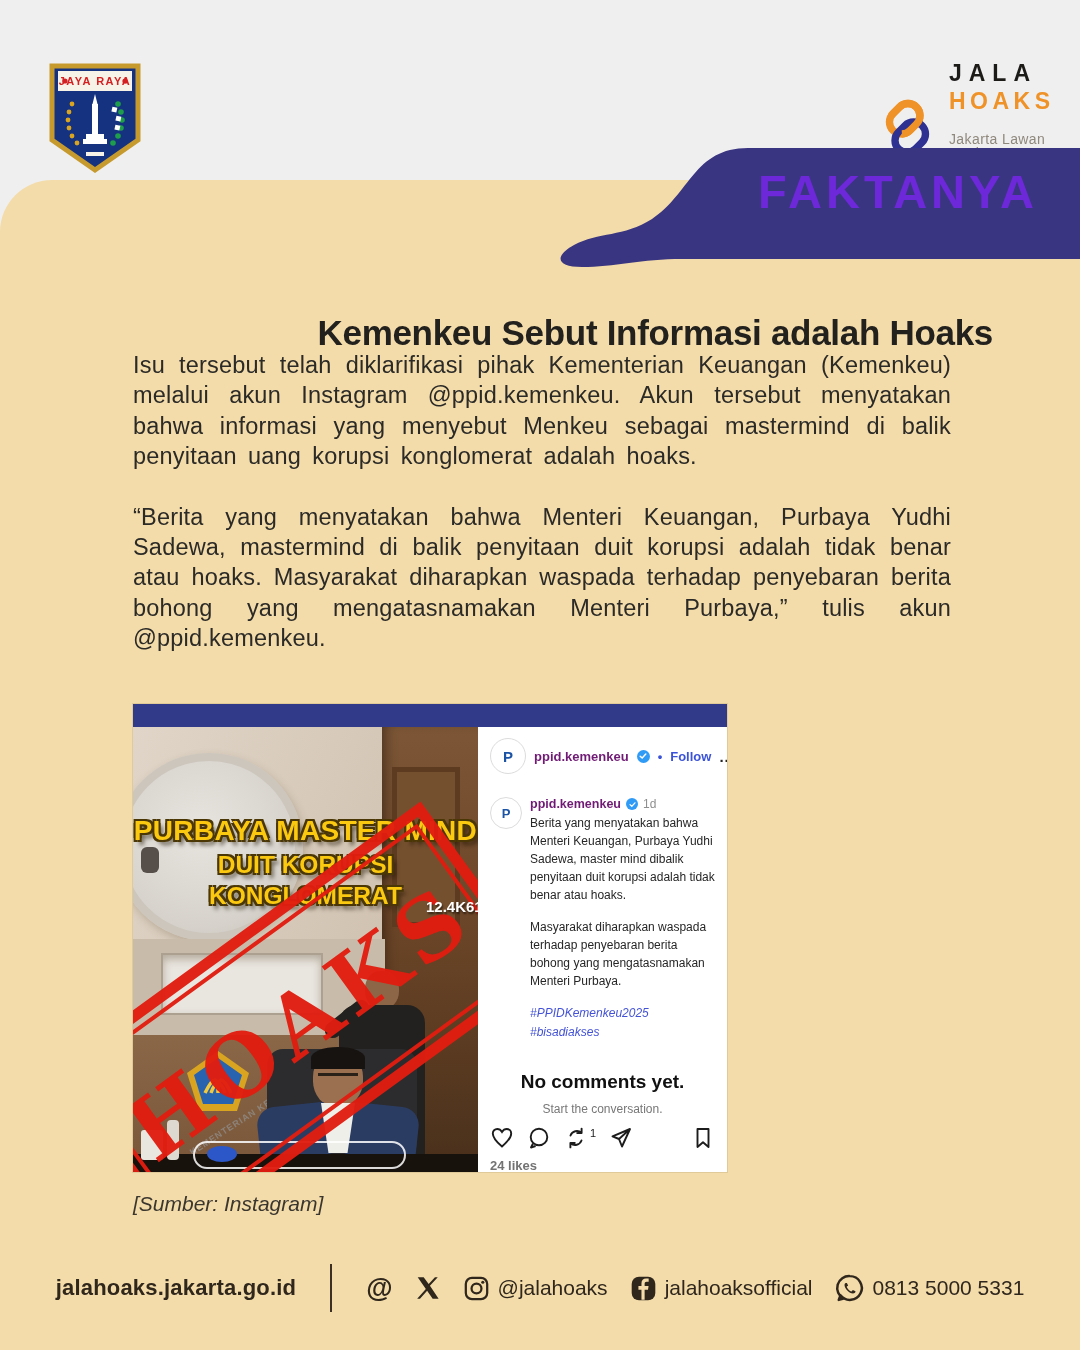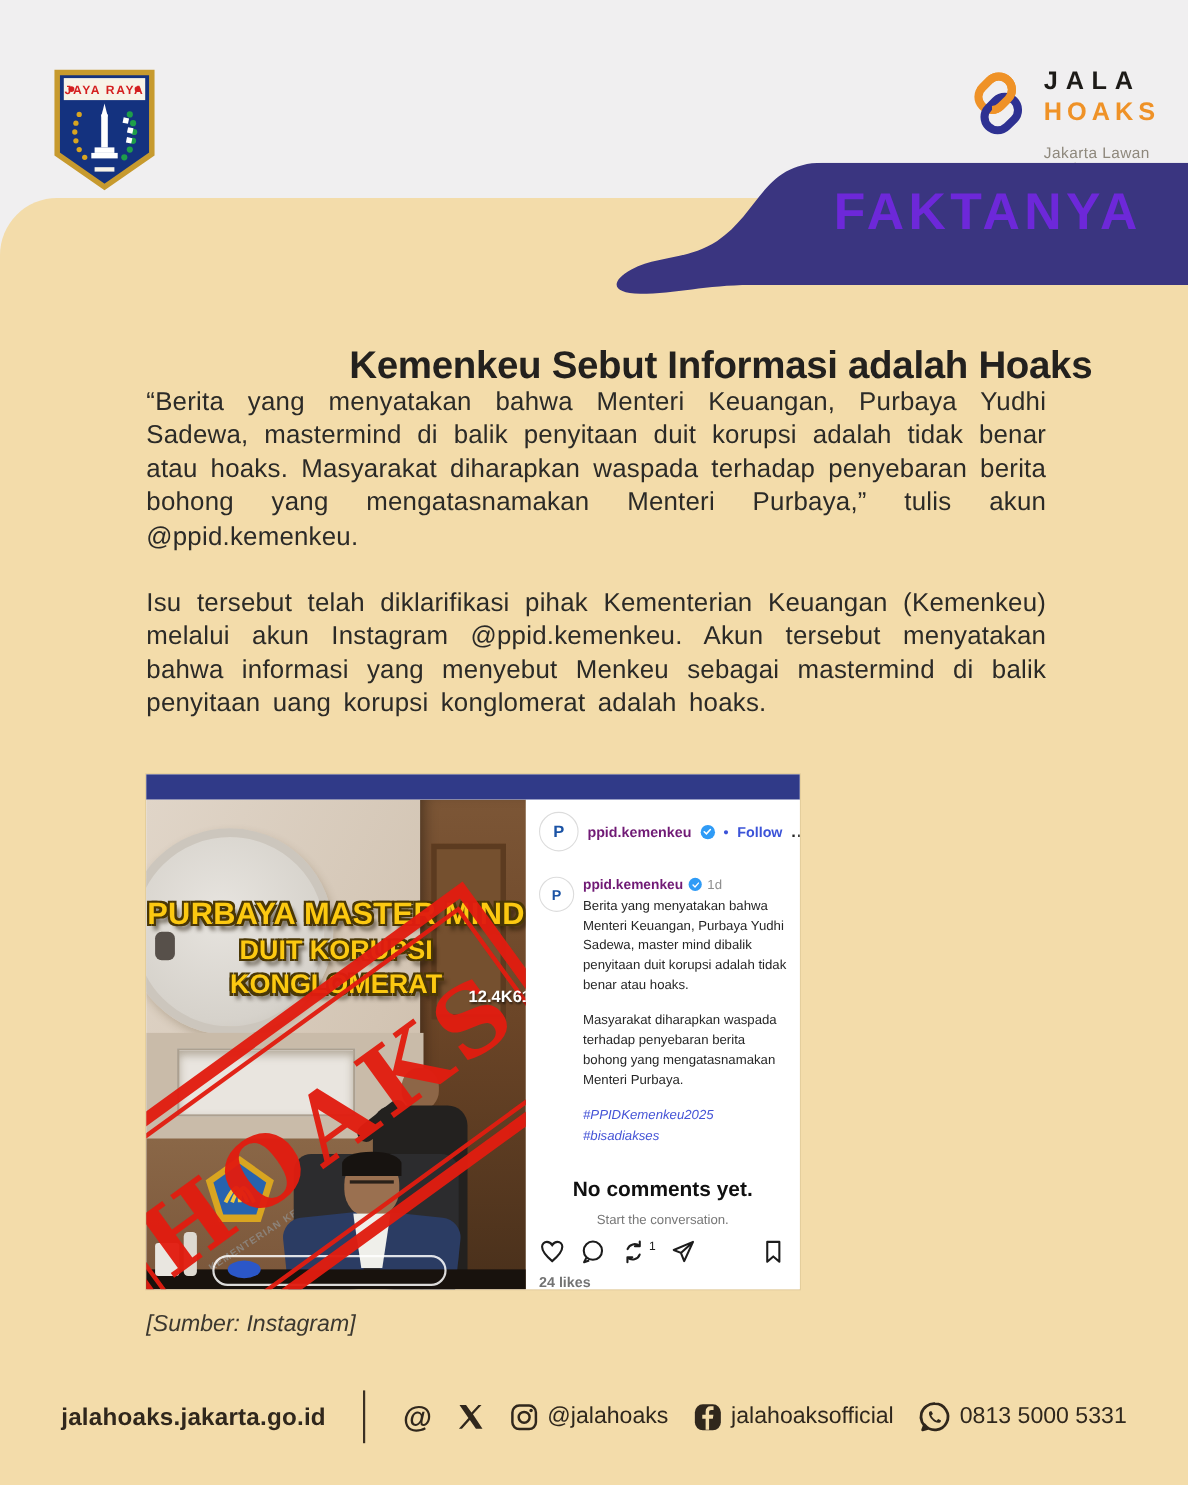--- a/index.html
+++ b/index.html
@@ -4,21 +4,21 @@
 <style>
   html,body{margin:0;padding:0;}
   body{width:1080px;height:1350px;position:relative;font-family:"Liberation Sans",sans-serif;
        -webkit-font-smoothing:antialiased;}
   .page{position:absolute;inset:0;width:1080px;height:1350px;background:#f0eff0;overflow:hidden;}
 
   
   .tan-body{position:absolute;left:0;right:0;top:180px;bottom:0;background:#f3dcaa;
             border-top-left-radius:52px;}
   .shield{position:absolute;left:48px;top:60px;width:94px;height:116px;}
-  .brand{position:absolute;left:878px;top:62px;display:flex;align-items:flex-start;gap:12px;}
+  .brand{position:absolute;left:878px;top:62px;display:flex;align-items:flex-end;gap:12px;}
   .brand-text{display:flex;flex-direction:column;line-height:1;}
   .brand-jala{font-size:23px;font-weight:800;letter-spacing:7px;color:#1d1b18;}
   .brand-hoaks{font-size:23px;font-weight:800;letter-spacing:4.5px;color:#ef9227;margin-top:5px;}
   .brand-tag{font-size:14px;font-weight:400;color:#8e887c;margin-top:19px;letter-spacing:.4px;}
 
   
   .ribbon{position:absolute;top:148px;right:0;width:590px;height:124px;}
   .ribbon-label{position:absolute;top:164px;right:42px;font-size:47px;font-weight:800;
                 letter-spacing:4px;color:#6d28d9;}
 
@@ -186,22 +186,22 @@
     </div>
   </div>
 
   <svg class="ribbon" viewBox="0 0 590 124" preserveAspectRatio="none">
     <path d="M590 0 H258 C204 0 200 46 162 71 C134 89 108 84 84 97 C64 108 66 119 92 119 C124 119 152 111 192 111 H590 Z" fill="#3a3580"></path>
   </svg>
   <div class="ribbon-label">FAKTANYA</div>
 
   <h1 class="title">Kemenkeu Sebut Informasi adalah Hoaks</h1>
   <div class="paras">
+    <p>Isu tersebut telah diklarifikasi pihak Kementerian Keuangan (Kemenkeu) melalui akun Instagram @ppid.kemenkeu. Akun tersebut menyatakan bahwa informasi yang menyebut Menkeu sebagai mastermind di balik penyitaan uang korupsi konglomerat adalah hoaks.</p>
     <p>“Berita yang menyatakan bahwa Menteri Keuangan, Purbaya Yudhi Sadewa, mastermind di balik penyitaan duit korupsi adalah tidak benar atau hoaks. Masyarakat diharapkan waspada terhadap penyebaran berita bohong yang mengatasnamakan Menteri Purbaya,” tulis akun @ppid.kemenkeu.</p>
-    <p>Isu tersebut telah diklarifikasi pihak Kementerian Keuangan (Kemenkeu) melalui akun Instagram @ppid.kemenkeu. Akun tersebut menyatakan bahwa informasi yang menyebut Menkeu sebagai mastermind di balik penyitaan uang korupsi konglomerat adalah hoaks.</p>
   </div>
 
   <div class="embed">
     <div class="embed-topbar"></div>
     <div class="embed-row">
 
       <div class="video">
         <div class="clock"></div>
         <div class="clock-knob"></div>
         <div class="door">

